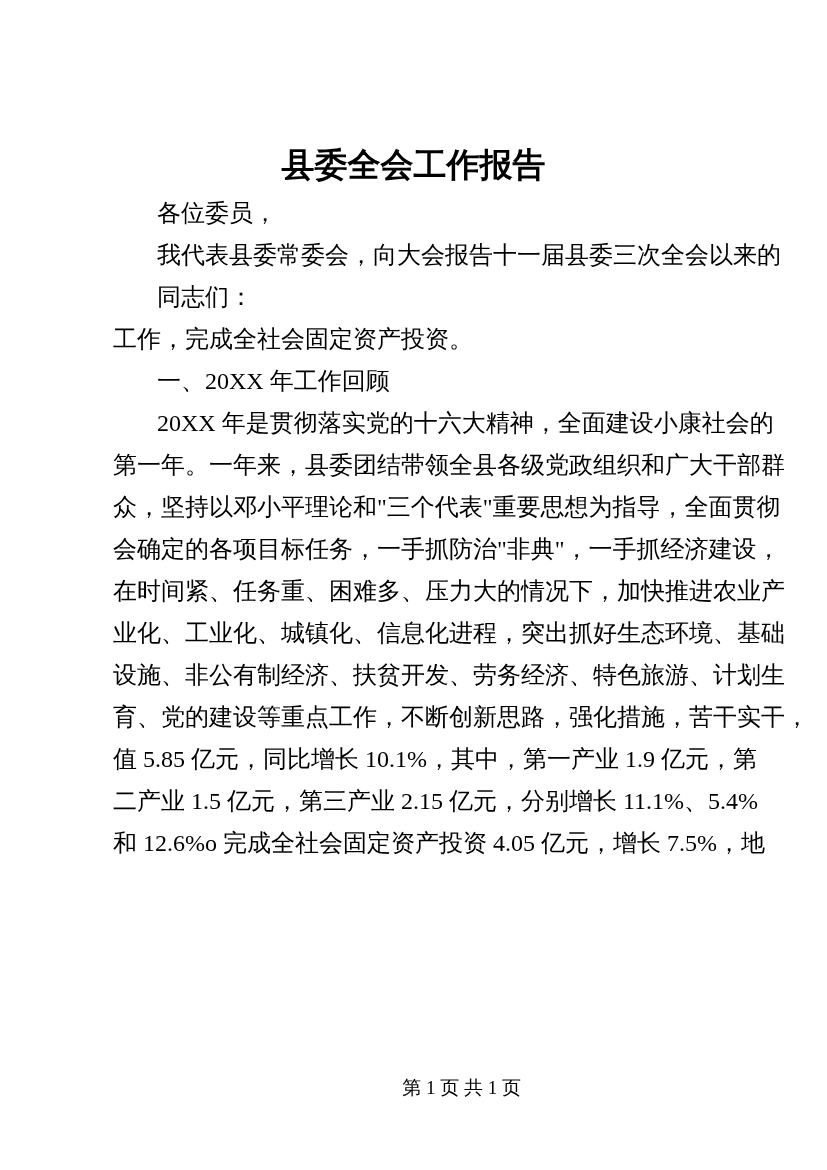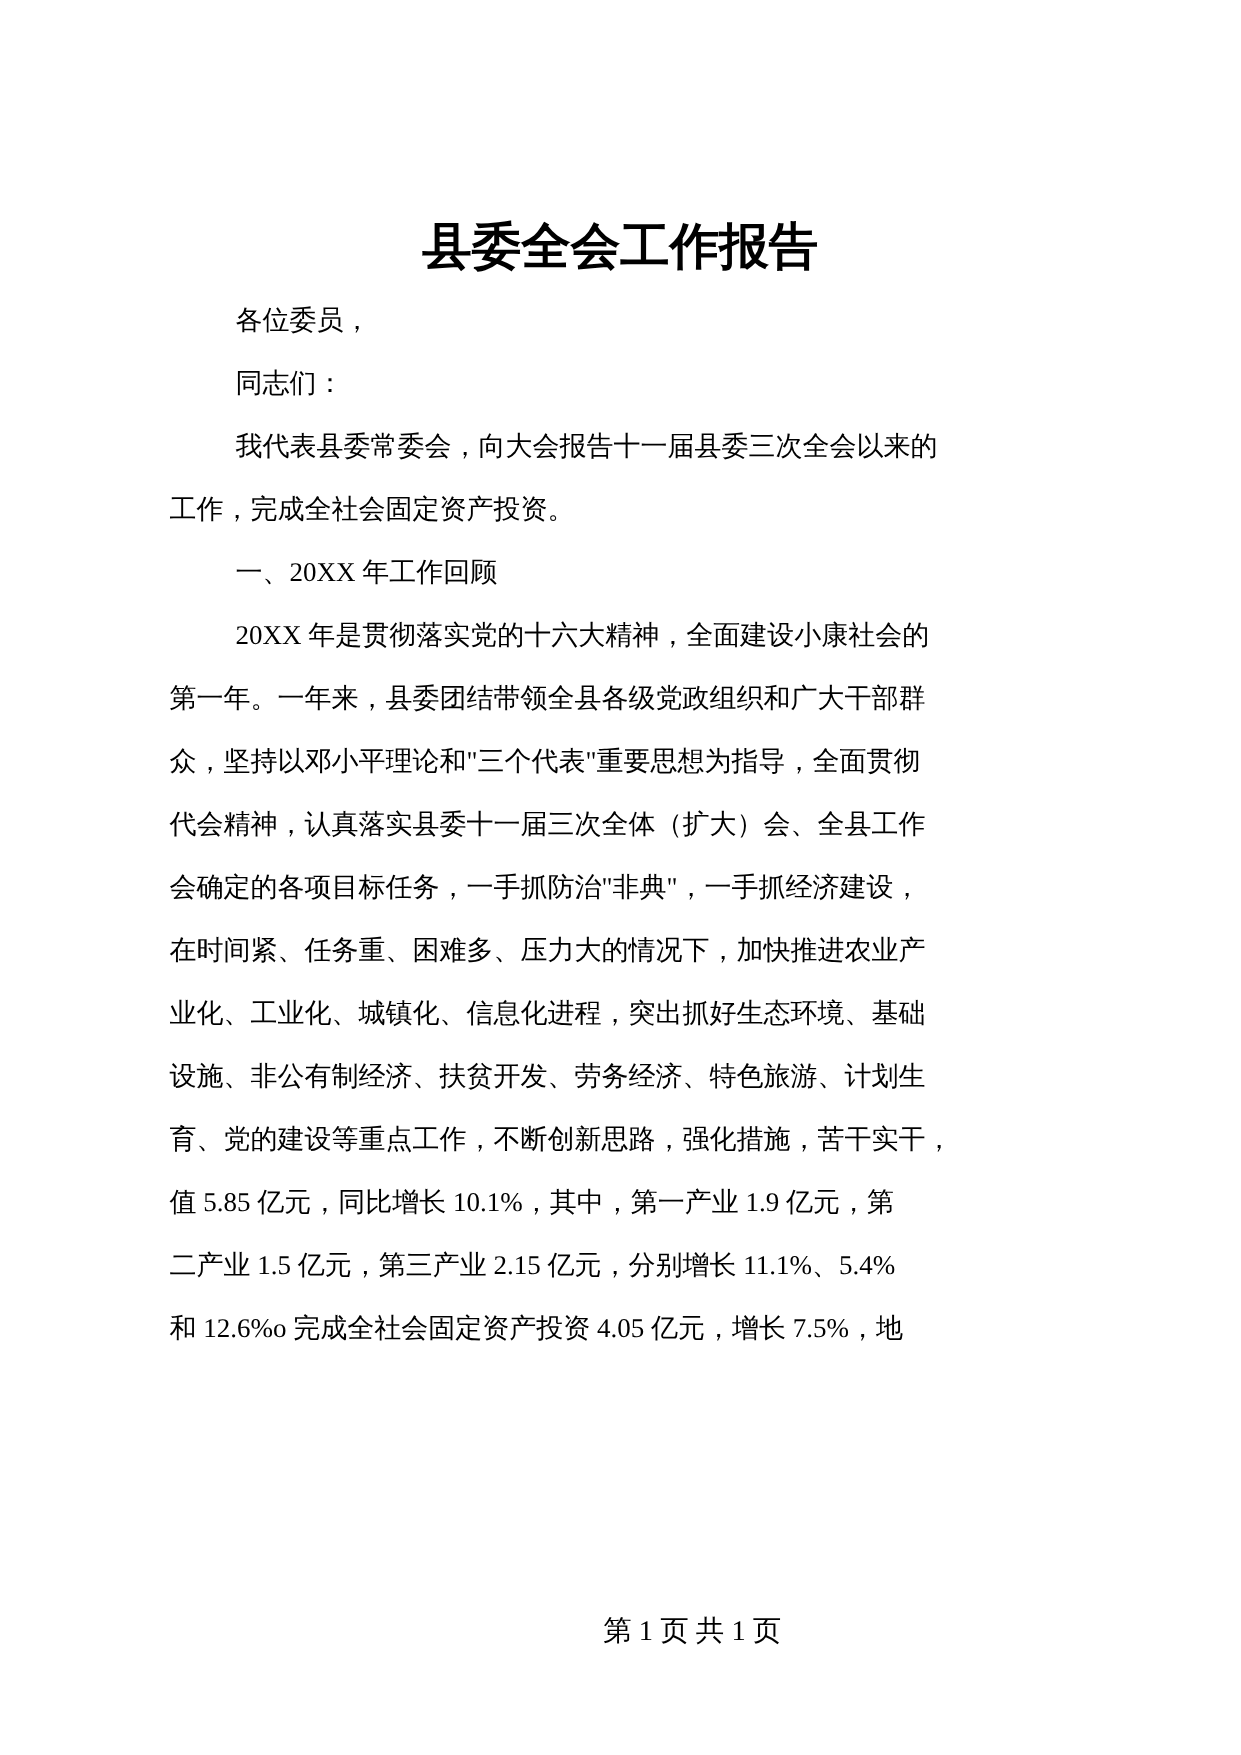--- a/index.html
+++ b/index.html
@@ -31,21 +31,21 @@
   }
   .doc-body {
     position: absolute;
     top: 192px;
     left: 113px;
     width: 622px;
   }
   .line {
     height: 42px;
     line-height: 42px;
-    font-size: 18px;
+    font-size: 24px;
     white-space: nowrap;
     letter-spacing: 0px;
   }
   .line.indent {
     text-indent: 44px;
   }
   .doc-footer {
     position: absolute;
     top: 1076px;
     left: 0;
@@ -57,28 +57,27 @@
   }
 </style>
 </head>
 <body>
 
 <div class="page">
   <h1 class="doc-title">县委全会工作报告</h1>
 
   <div class="doc-body">
     <div class="line indent">各位委员，</div>
+    <div class="line indent">我代表县委常委会，向大会报告十一届县委三次全会以来的</div>
     <div class="line indent">同志们：</div>
-    <div class="line indent">我代表县委常委会，向大会报告十一届县委三次全会以来的</div>
     <div class="line">工作，完成全社会固定资产投资。</div>
     <div class="line indent">一、20XX 年工作回顾</div>
     <div class="line indent">20XX 年是贯彻落实党的十六大精神，全面建设小康社会的</div>
     <div class="line">第一年。一年来，县委团结带领全县各级党政组织和广大干部群</div>
     <div class="line">众，坚持以邓小平理论和"三个代表"重要思想为指导，全面贯彻</div>
-    <div class="line">代会精神，认真落实县委十一届三次全体（扩大）会、全县工作</div>
     <div class="line">会确定的各项目标任务，一手抓防治"非典"，一手抓经济建设，</div>
     <div class="line">在时间紧、任务重、困难多、压力大的情况下，加快推进农业产</div>
     <div class="line">业化、工业化、城镇化、信息化进程，突出抓好生态环境、基础</div>
     <div class="line">设施、非公有制经济、扶贫开发、劳务经济、特色旅游、计划生</div>
     <div class="line">育、党的建设等重点工作，不断创新思路，强化措施，苦干实干，</div>
     <div class="line">值 5.85 亿元，同比增长 10.1%，其中，第一产业 1.9 亿元，第</div>
     <div class="line">二产业 1.5 亿元，第三产业 2.15 亿元，分别增长 11.1%、5.4%</div>
     <div class="line">和 12.6%o 完成全社会固定资产投资 4.05 亿元，增长 7.5%，地</div>
   </div>
 

